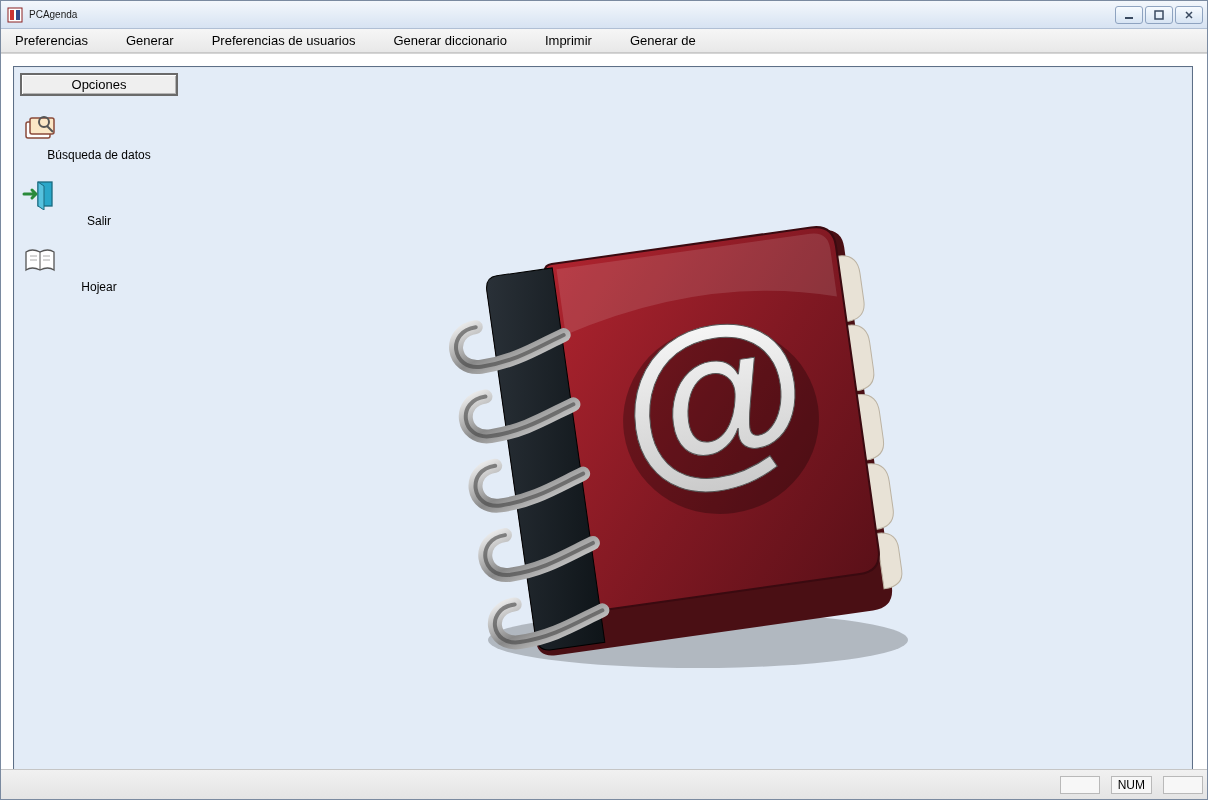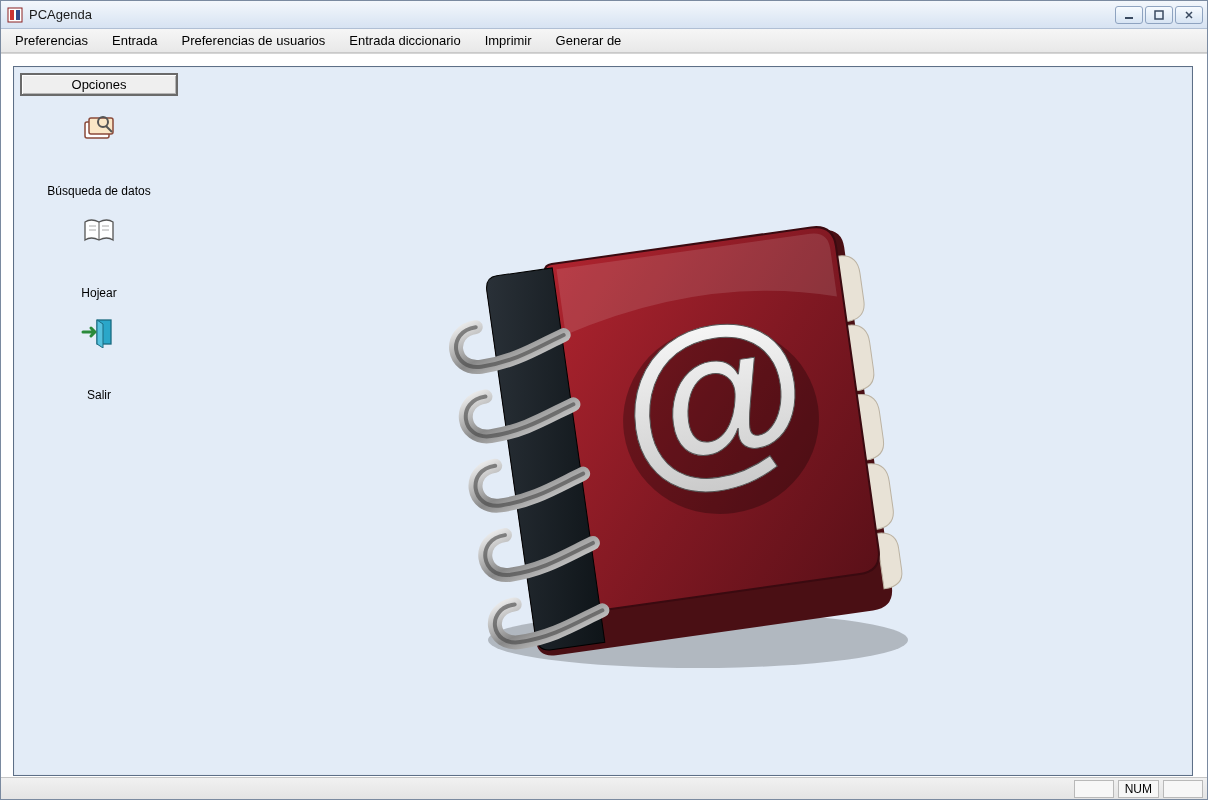--- a/index.html
+++ b/index.html
@@ -28,21 +28,21 @@
     align-items: center;
     padding: 0 4px;
   }
   .titlebar .app-icon {
     width: 16px; height: 16px;
     margin: 0 6px 0 2px;
   }
   .titlebar-title {
     flex: 1;
     color: #1a1a1a;
-    font-size: 13px;
+    font-size: 10px;
   }
   .win-controls {
     display: flex;
     gap: 2px;
   }
   .win-btn {
     width: 28px; height: 18px;
     border: 1px solid #8ea3c0;
     border-radius: 3px;
     background: linear-gradient(#f7fbff, #d7e4f3);
@@ -52,21 +52,21 @@
     cursor: default;
   }
   .win-btn svg { display:block; }
   .menubar {
     height: 24px;
     background: linear-gradient(#f6f6f6, #e8e8e8);
     border-bottom: 1px solid #c9c9c9;
     display: flex;
     align-items: center;
     padding: 0 4px;
-    gap: 4px;
+    gap: 18px;
   }
   .menu-item {
     padding: 3px 10px;
     color: #000;
     font-size: 13px;
     cursor: default;
   }
   .mdi-client {
     flex: 1;
     position: relative;
@@ -115,51 +115,49 @@
     border: 2px solid #6a6a6a;
     background: #efefef;
     text-align: center;
     padding: 2px 0;
     font-size: 13px;
     box-shadow: inset 1px 1px 0 #fff, inset -1px -1px 0 #b5b5b5;
   }
   .side-item {
     display: flex;
     flex-direction: column;
-    align-items: center;
     margin-top: 14px;
     cursor: default;
     text-align: center;
-    gap: 36px;
   }
   .side-item .icon-box {
     width: 40px; height: 36px;
     display: flex; align-items: center; justify-content: center;
   }
   .side-item .label {
     font-size: 12px;
     color: #000;
     margin-top: 2px;
   }
   .content-area {
     flex: 1;
     position: relative;
     display: flex;
     align-items: center;
     justify-content: center;
   }
   .statusbar {
-    height: 22px;
+    height: 30px;
     background: linear-gradient(#f1f1f1, #e4e4e4);
     border-top: 1px solid #c5c5c5;
     display: flex;
     align-items: center;
     justify-content: flex-end;
     padding: 0 4px;
-    gap: 4px;
+    gap: 11px;
   }
   .status-cell {
     border: 1px solid #b9b9b9;
     background: #f7f7f7;
     height: 18px;
     min-width: 30px;
     padding: 0 6px;
     font-size: 12px;
     display: flex;
     align-items: center;
@@ -195,23 +193,23 @@
       <div class="win-btn">
         <svg width="10" height="10" viewBox="0 0 10 10">
             <path d="M2 2 L8 8 M8 2 L2 8" stroke="#3a4a60" stroke-width="1.5"></path>
           </svg>
       </div>
     </div>
   </div>
 
   <div class="menubar">
     <span class="menu-item">Preferencias</span>
-    <span class="menu-item">Entrada</span>
+    <span class="menu-item">Generar</span>
     <span class="menu-item">Preferencias de usuarios</span>
-    <span class="menu-item">Entrada diccionario</span>
+    <span class="menu-item">Generar diccionario</span>
     <span class="menu-item">Imprimir</span>
     <span class="menu-item">Generar de</span>
   </div>
 
   <div class="mdi-client">
     <div class="inner-window">
 
       <div class="inner-body">
         <div class="sidebar">
           <div class="opciones-header">Opciones</div>
@@ -221,44 +219,44 @@
               <svg width="36" height="32" viewBox="0 0 36 32">
                 <rect x="4" y="10" width="24" height="16" rx="2" fill="#fff" stroke="#8a4a3a" stroke-width="1.5"></rect>
                 <rect x="8" y="6" width="24" height="16" rx="2" fill="#fbe7c6" stroke="#8a4a3a" stroke-width="1.5"></rect>
                 <circle cx="22" cy="10" r="5" fill="none" stroke="#555" stroke-width="2"></circle>
                 <line x1="25" y1="14" x2="31" y2="20" stroke="#555" stroke-width="2"></line>
               </svg>
             </span>
             <span class="label">Búsqueda de datos</span>
           </div>
 
+
+          <div class="side-item">
+            <span class="icon-box">
+              <svg width="36" height="32" viewBox="0 0 36 32">
+                <rect x="16" y="4" width="14" height="24" fill="#2aa7c9" stroke="#1a6a80" stroke-width="1.3"></rect>
+                <path d="M16 4 L22 8 L22 32 L16 28 Z" fill="#57c2de" stroke="#1a6a80" stroke-width="1"></path>
+                <path d="M2 16 L14 16 M10 12 L14 16 L10 20" fill="none" stroke="#2a8a3a" stroke-width="3" stroke-linecap="round" stroke-linejoin="round"></path>
+              </svg>
+            </span>
+            <span class="label">Salir</span>
+          </div>
 
           <div class="side-item">
             <span class="icon-box">
               <svg width="36" height="32" viewBox="0 0 36 32">
                 <path d="M4 8 Q10 4 18 8 Q26 4 32 8 L32 26 Q26 22 18 26 Q10 22 4 26 Z" fill="#fff" stroke="#555" stroke-width="1.3"></path>
                 <line x1="18" y1="8" x2="18" y2="26" stroke="#555"></line>
                 <line x1="8" y1="12" x2="15" y2="12" stroke="#aaa"></line>
                 <line x1="8" y1="16" x2="15" y2="16" stroke="#aaa"></line>
                 <line x1="21" y1="12" x2="28" y2="12" stroke="#aaa"></line>
                 <line x1="21" y1="16" x2="28" y2="16" stroke="#aaa"></line>
               </svg>
             </span>
             <span class="label">Hojear</span>
-          </div>
-
-          <div class="side-item">
-            <span class="icon-box">
-              <svg width="36" height="32" viewBox="0 0 36 32">
-                <rect x="16" y="4" width="14" height="24" fill="#2aa7c9" stroke="#1a6a80" stroke-width="1.3"></rect>
-                <path d="M16 4 L22 8 L22 32 L16 28 Z" fill="#57c2de" stroke="#1a6a80" stroke-width="1"></path>
-                <path d="M2 16 L14 16 M10 12 L14 16 L10 20" fill="none" stroke="#2a8a3a" stroke-width="3" stroke-linecap="round" stroke-linejoin="round"></path>
-              </svg>
-            </span>
-            <span class="label">Salir</span>
           </div>
 
         </div>
 
         <div class="content-area">
           <span class="book-graphic">
             <svg width="540" height="540" viewBox="0 0 540 540">
               <defs>
                 <linearGradient id="coverGrad" x1="0" y1="0" x2="1" y2="1">
                   <stop offset="0%" stop-color="#b0242f"></stop>

